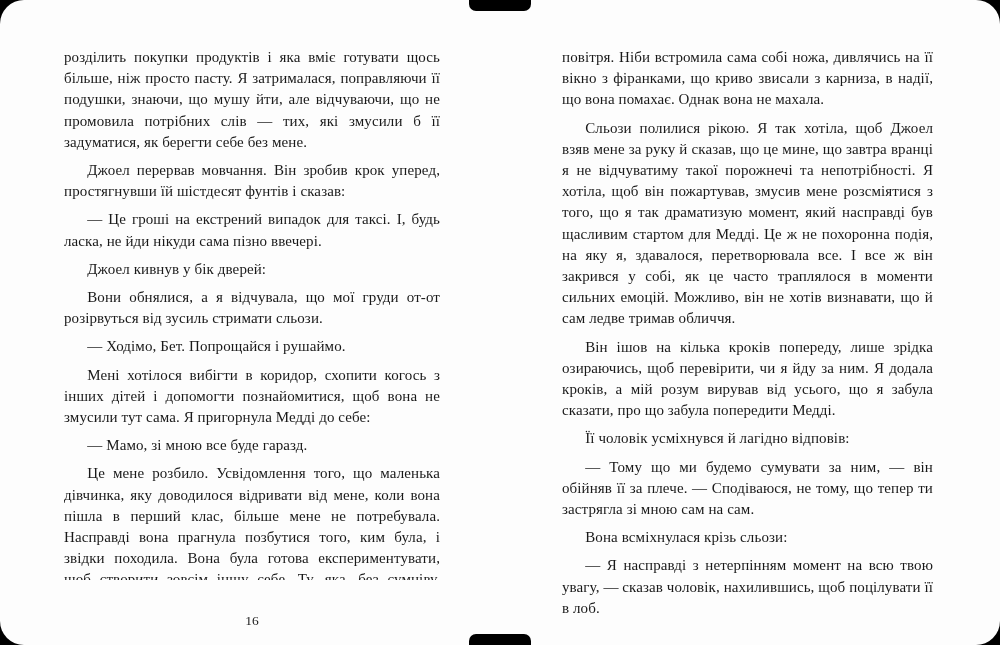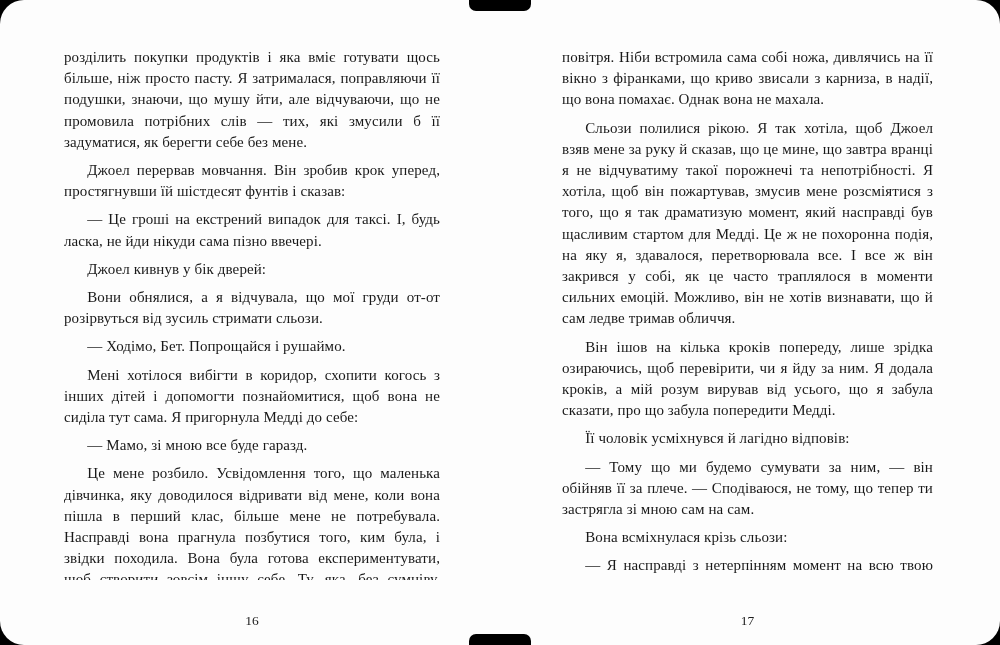--- a/index.html
+++ b/index.html
@@ -82,36 +82,35 @@
   <div class="pages">
 
     <div class="page page-left">
       <div class="page-text" id="left-page-text">
           <p class="para">розділить покупки продуктів і яка вміє готувати щось більше, ніж просто пасту. Я затрималася, поправляючи її подушки, знаючи, що мушу йти, але відчуваючи, що не промовила потрібних слів — тих, які змусили б її задуматися, як берегти себе без мене.</p>
           <p class="para indent">Джоел перервав мовчання. Він зробив крок уперед, простягнувши їй шістдесят фунтів і сказав:</p>
           <p class="para indent">— Це гроші на екстрений випадок для таксі. І, будь ласка, не йди нікуди сама пізно ввечері.</p>
           <p class="para indent">Джоел кивнув у бік дверей:</p>
           <p class="para indent">Вони обнялися, а я відчувала, що мої груди от-от розірвуться від зусиль стримати сльози.</p>
           <p class="para indent">— Ходімо, Бет. Попрощайся і рушаймо.</p>
-          <p class="para indent">Мені хотілося вибігти в коридор, схопити когось з інших дітей і допомогти познайомитися, щоб вона не сиділа тут сама. Я пригорнула Медді до себе:</p>
+          <p class="para indent">Мені хотілося вибігти в коридор, схопити когось з інших дітей і допомогти познайомитися, щоб вона не змусили тут сама. Я пригорнула Медді до себе:</p>
           <p class="para indent">— Мамо, зі мною все буде гаразд.</p>
           <p class="para indent">Це мене розбило. Усвідомлення того, що маленька дівчинка, яку доводилося відривати від мене, коли вона пішла в перший клас, більше мене не потребувала. Насправді вона прагнула позбутися того, ким була, і звідки походила. Вона була готова експериментувати, щоб створити зовсім іншу себе. Ту, яка, без сумніву, матиме погляди, одяг та звички щодо випивки, які значно виходять за межі того, що її старомодні батьки могли б вважати прийнятним.</p>
         </div>
       <div class="page-number">16</div>
     </div>
 
     <div class="spine"></div>
 
     <div class="page page-right">
       <div class="page-text" id="right-page-text">
           <p class="para">повітря. Ніби встромила сама собі ножа, дивлячись на її вікно з фіранками, що криво звисали з карниза, в надії, що вона помахає. Однак вона не махала.</p>
           <p class="para indent">Сльози полилися рікою. Я так хотіла, щоб Джоел взяв мене за руку й сказав, що це мине, що завтра вранці я не відчуватиму такої порожнечі та непотрібності. Я хотіла, щоб він пожартував, змусив мене розсміятися з того, що я так драматизую момент, який насправді був щасливим стартом для Медді. Це ж не похоронна подія, на яку я, здавалося, перетворювала все. І все ж він закрився у собі, як це часто траплялося в моменти сильних емоцій. Можливо, він не хотів визнавати, що й сам ледве тримав обличчя.</p>
           <p class="para indent">Він ішов на кілька кроків попереду, лише зрідка озираючись, щоб перевірити, чи я йду за ним. Я додала кроків, а мій розум вирував від усього, що я забула сказати, про що забула попередити Медді.</p>
           <p class="para indent">Її чоловік усміхнувся й лагідно відповів:</p>
           <p class="para indent">— Тому що ми будемо сумувати за ним, — він обійняв її за плече. — Сподіваюся, не тому, що тепер ти застрягла зі мною сам на сам.</p>
           <p class="para indent">Вона всміхнулася крізь сльози:</p>
           <p class="para indent">— Я насправді з нетерпінням момент на всю твою увагу, — сказав чоловік, нахилившись, щоб поцілувати її в лоб.</p>
         </div>
-      <div class="page-number">17</div>
     </div>
 
   </div>
 </div>
 
 </body></html>

